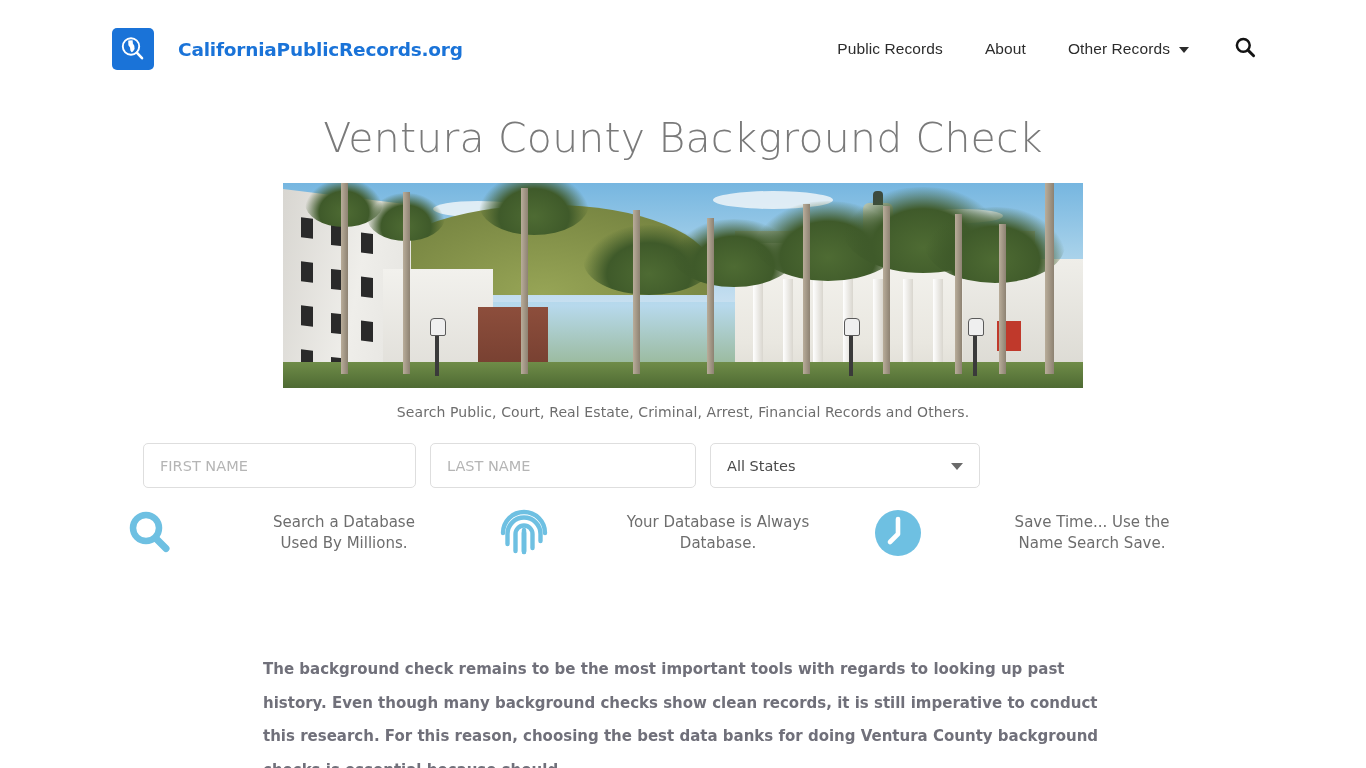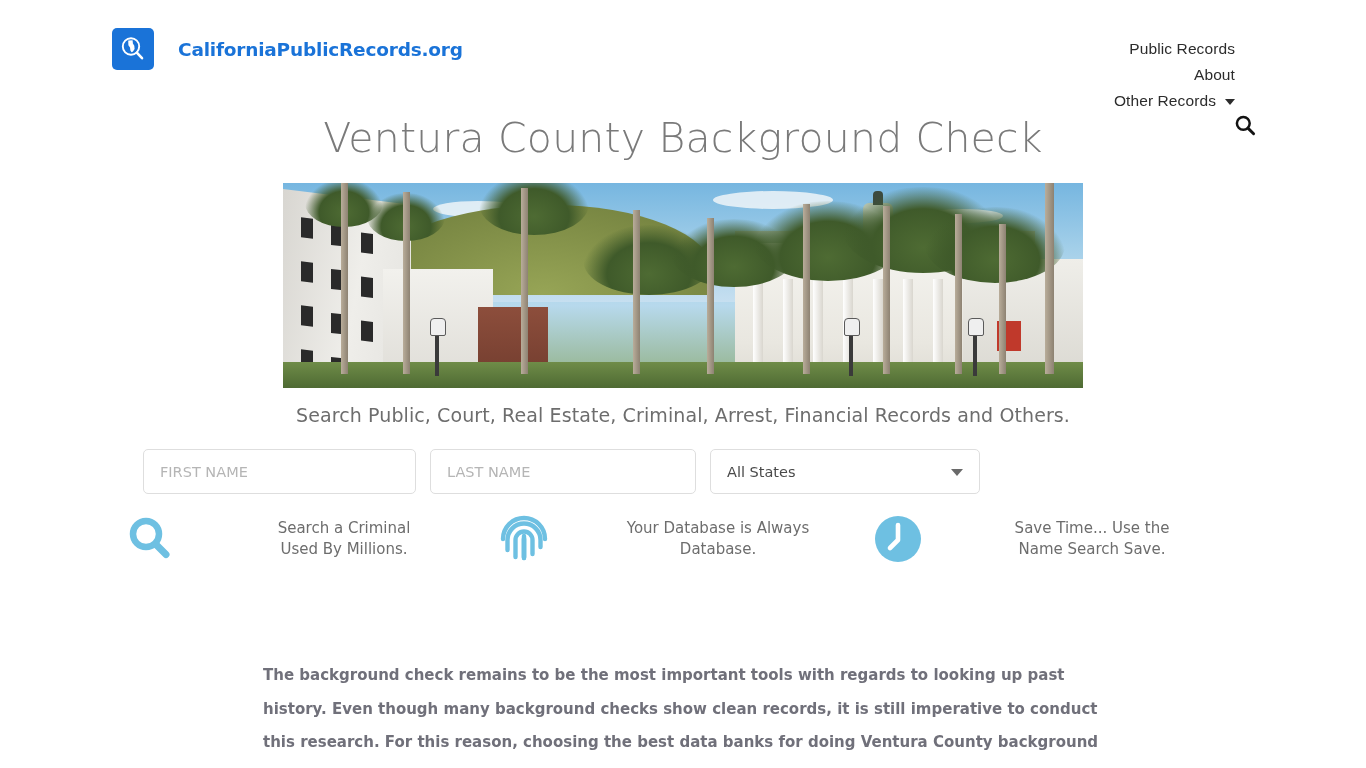--- a/index.html
+++ b/index.html
@@ -49,23 +49,22 @@
     letter-spacing: -0.2px;
     color: #1a73d8;
     white-space: nowrap;
   }
 
   .main-nav {
     position: absolute;
     right: 110px;
     top: 36px;
     display: flex;
-    align-items: flex-end;
+    align-items: flex-start;
     gap: 0;
-    flex-direction: column;
   }
   .nav-item {
     font-size: 15.5px;
     color: #2c2c2c;
     text-decoration: none;
     padding: 0 21px;
     line-height: 26px;
     white-space: nowrap;
     display: flex;
     align-items: center;
@@ -183,21 +182,21 @@
   }
   .hero-image .lamp:before {
     content:""; position:absolute; left:-5px; top:-12px; width:14px; height:16px;
     background:#efefef; border-radius: 4px 4px 2px 2px; border:1px solid #5a5a5a;
   }
 
   .subtitle {
     margin: 16px 0 0;
     text-align: center;
     font-family: "DejaVu Sans", sans-serif;
-    font-size: 19px;
+    font-size: 14px;
     font-weight: 400;
     color: #6d6d6d;
     letter-spacing: 0.1px;
   }
 
   
   .search-form {
     width: 1122px;
     margin: 23px auto 0;
     display: flex;
@@ -416,21 +415,21 @@
 <div class="features">
 
   <div class="feature">
     <span class="feature-icon">
       <svg width="50" height="50" viewBox="0 0 50 50" aria-hidden="true">
         <circle cx="21" cy="20" r="13" fill="none" stroke="#6ec0e2" stroke-width="6.5"></circle>
         <path d="M30.5 30 L41 40.5" stroke="#6ec0e2" stroke-width="7" stroke-linecap="round"></path>
       </svg>
     </span>
     <span class="feature-text">
-      <span>Search a Criminal</span><br>
+      <span>Search a Database</span><br>
       <span>Used By Millions.</span>
     </span>
   </div>
 
   <div class="feature">
     <span class="feature-icon">
       <svg width="50" height="50" viewBox="0 0 50 50" aria-hidden="true">
         <g fill="none" stroke="#6ec0e2" stroke-width="4.4" stroke-linecap="round">
           <path d="M25 44 L25 22 A0 0 0 0 1 25 22"></path>
           <path d="M25 44 V24 a0 0 0 0 1 0 0"></path>

